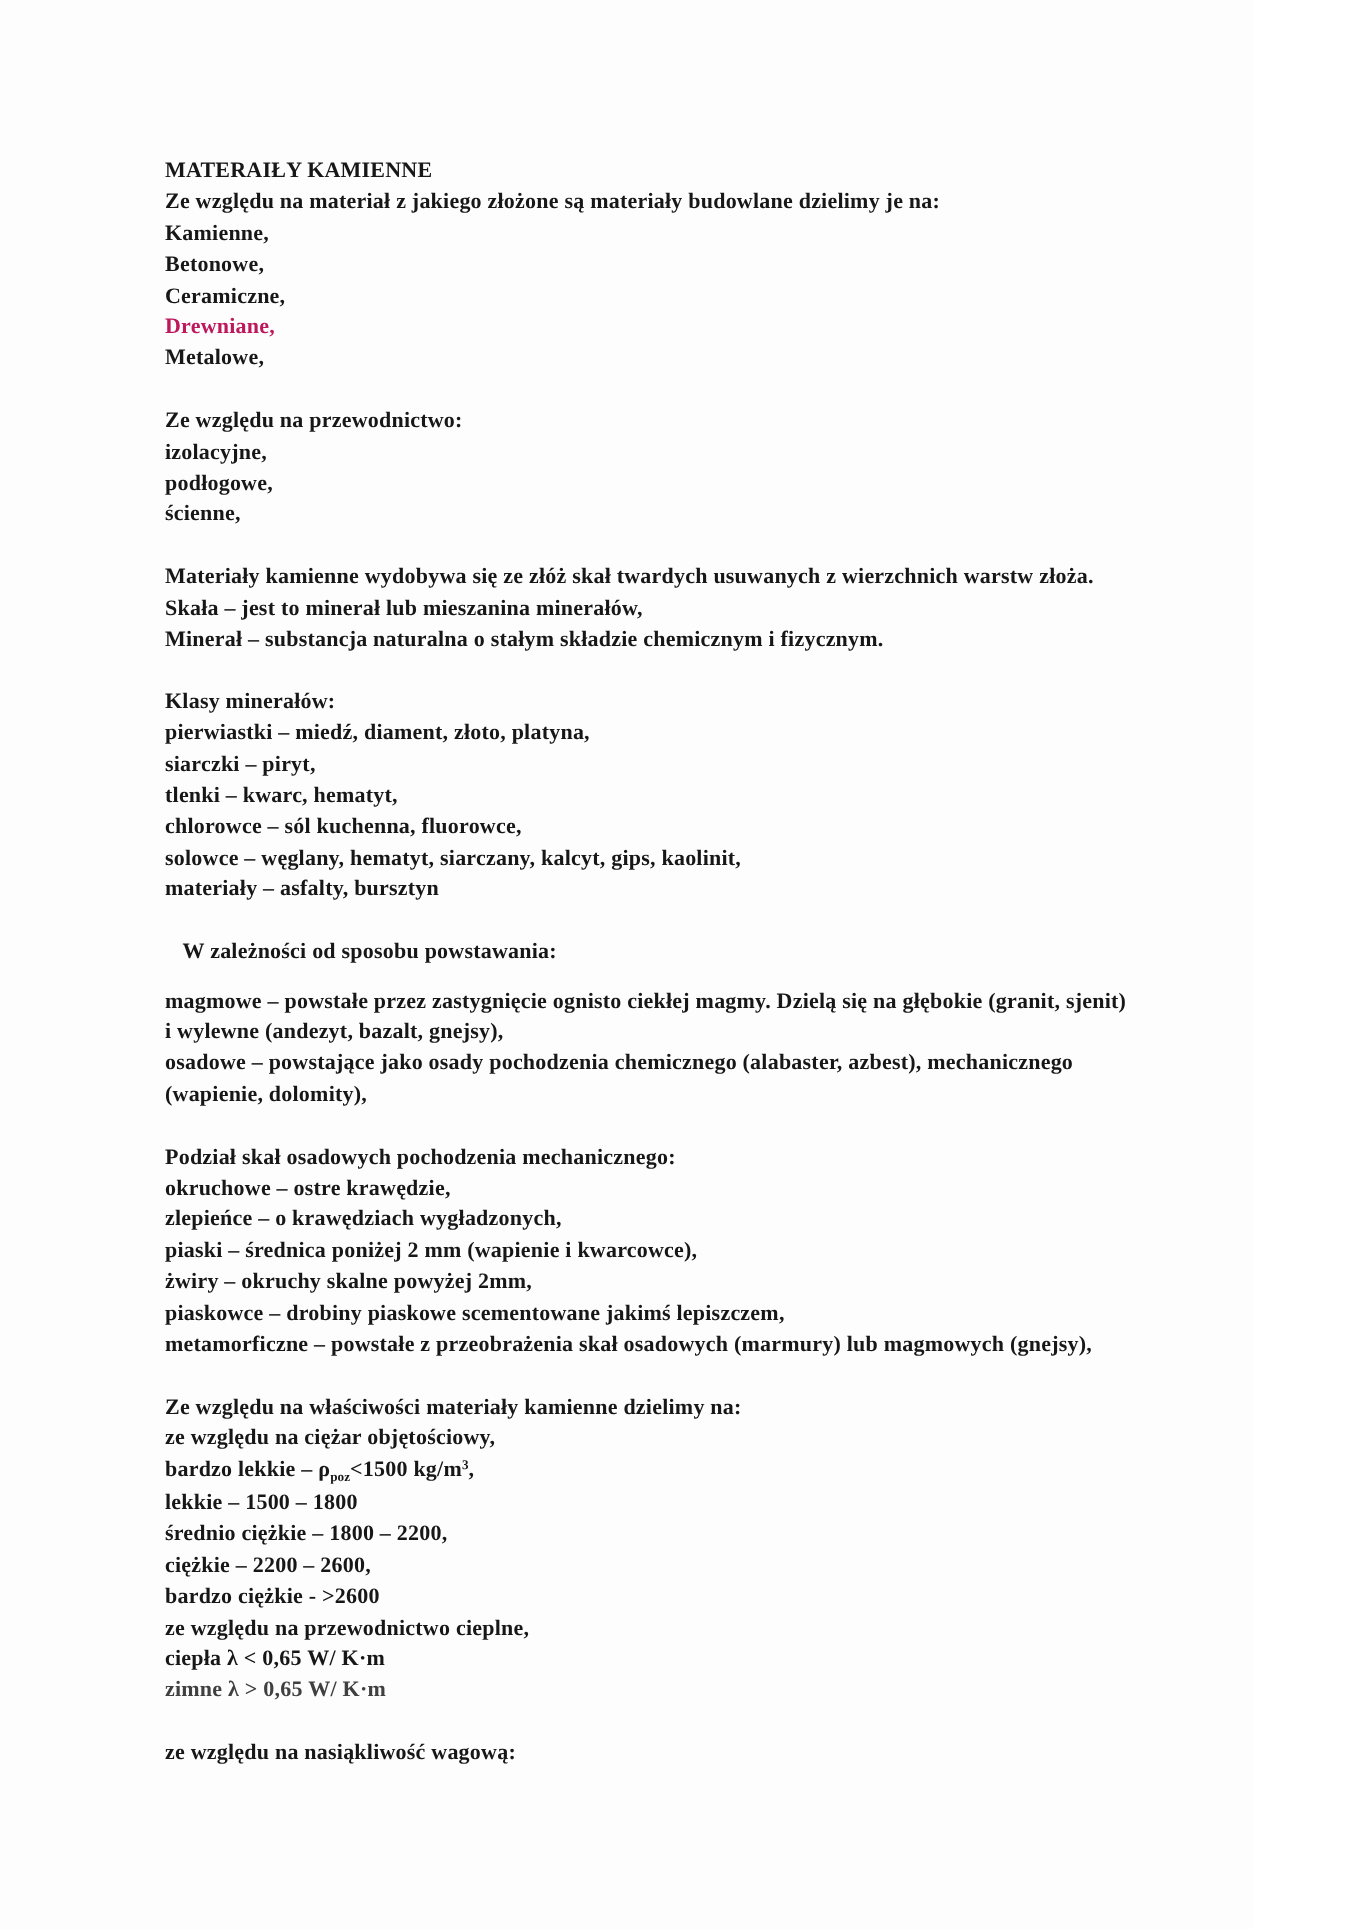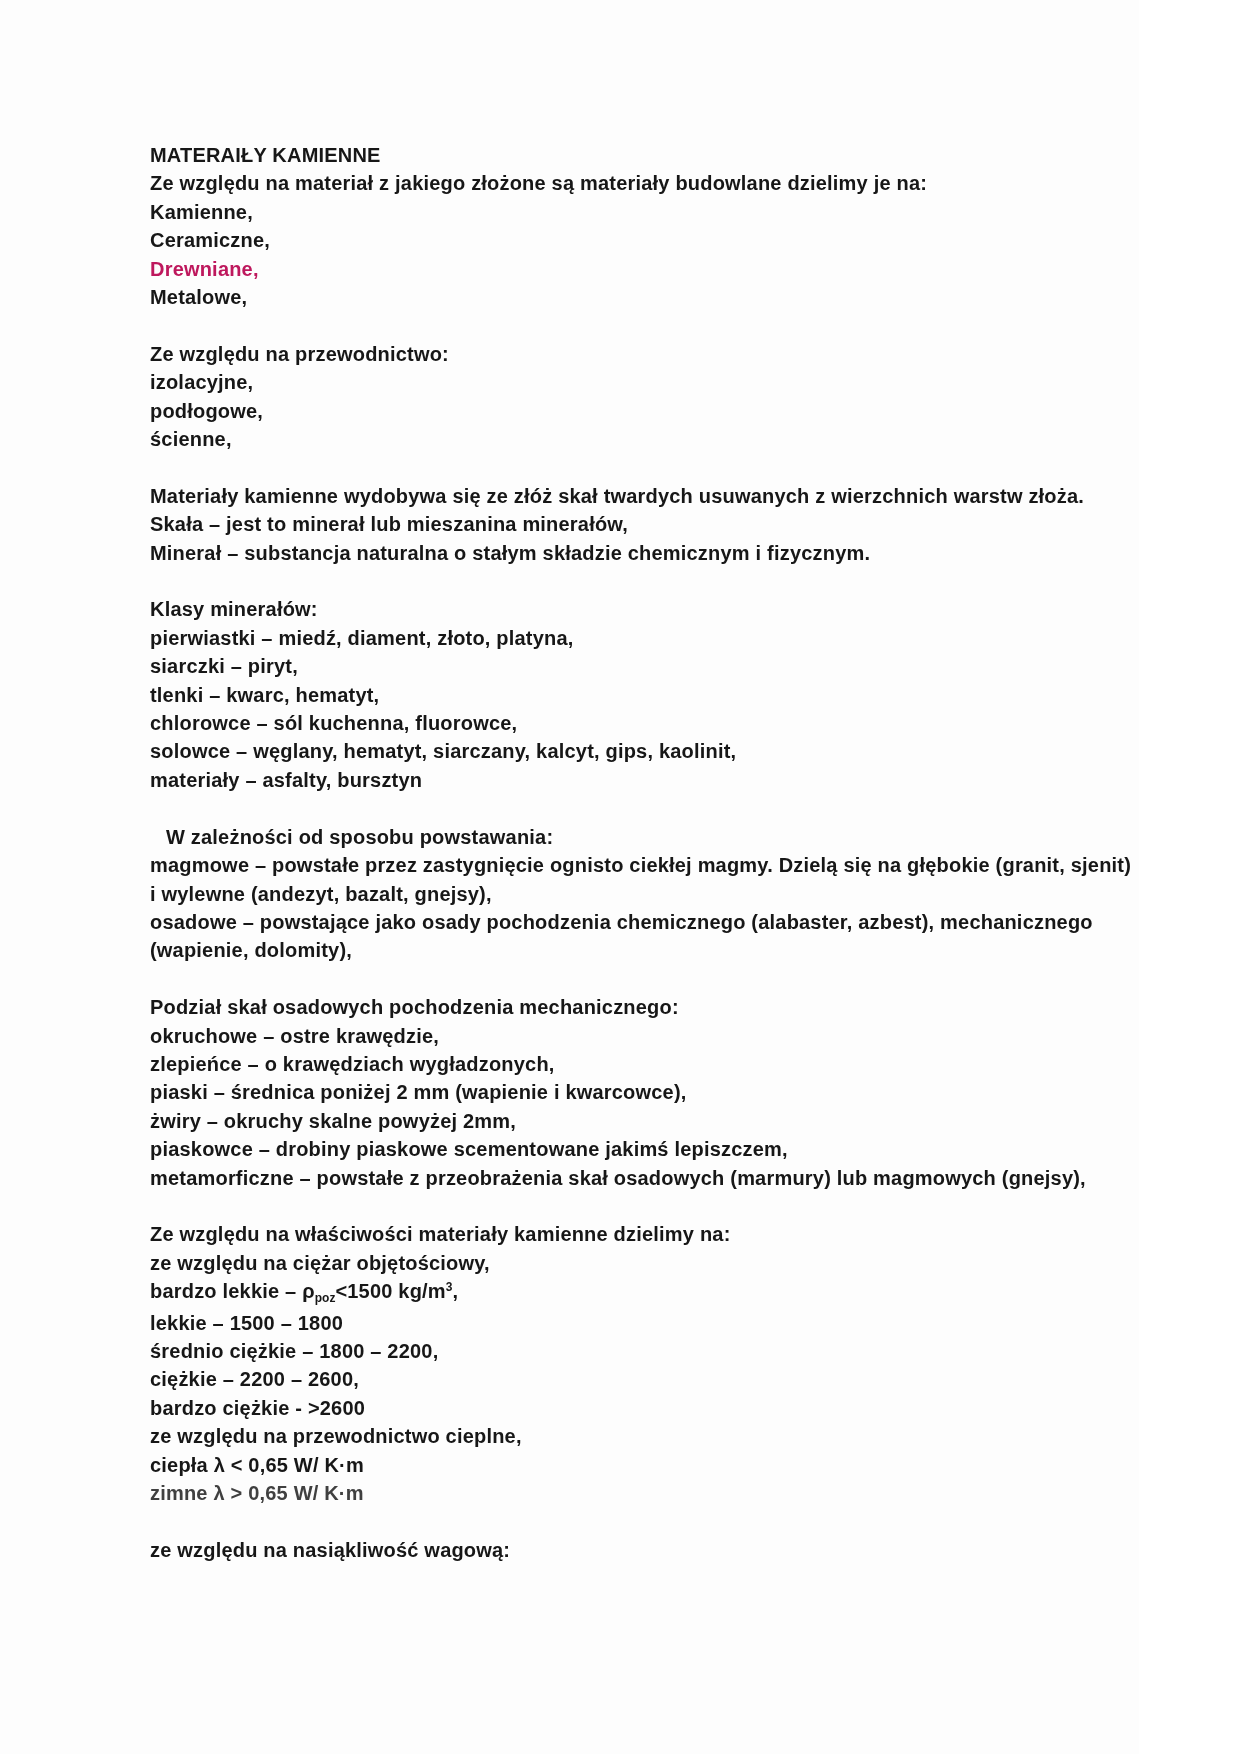--- a/index.html
+++ b/index.html
@@ -3,21 +3,21 @@
 <meta charset="utf-8">
 <style>
   * { margin: 0; padding: 0; box-sizing: border-box; }
   html, body { background: #ffffff; }
   .page {
     position: relative;
     width: 1139px;
     height: 1754px;
     background: #fdfdfd;
     overflow: hidden;
-    font-family: Liberation Sans, sans-serif;
+    font-family: Liberation Serif, serif;
   }
   .content {
     position: absolute;
     left: 150px;
     top: 141px;
   }
   .block { margin-bottom: 28.4px; }
   .line {
     font-size: 20px;
     line-height: 28.4px;
@@ -41,20 +41,21 @@
 </style>
 </head>
 <body>
 
 <div class="page" style="background: rgb(253, 253, 253);">
   <div class="content">
       <div class="block">
         <div class="line" style="color: rgb(23, 23, 23);">MATERAIŁY KAMIENNE</div>
         <div class="line" style="color: rgb(23, 23, 23);">Ze względu na materiał z jakiego złożone są materiały budowlane dzielimy je na:</div>
         <div class="line" style="color: rgb(23, 23, 23);">Kamienne,</div>
+        <div class="line" style="color: rgb(23, 23, 23);">Betonowe,</div>
         <div class="line" style="color: rgb(23, 23, 23);">Ceramiczne,</div>
         <div class="line" style="color: #be185d;">Drewniane,</div>
         <div class="line" style="color: rgb(23, 23, 23);">Metalowe,</div>
       </div>
       <div class="block">
         <div class="line" style="color: rgb(23, 23, 23);">Ze względu na przewodnictwo:</div>
         <div class="line" style="color: rgb(23, 23, 23);">izolacyjne,</div>
         <div class="line" style="color: rgb(23, 23, 23);">podłogowe,</div>
         <div class="line" style="color: rgb(23, 23, 23);">ścienne,</div>
       </div>
@@ -67,21 +68,21 @@
         <div class="line" style="color: rgb(23, 23, 23);">Klasy minerałów:</div>
         <div class="line" style="color: rgb(23, 23, 23);">pierwiastki – miedź, diament, złoto, platyna,</div>
         <div class="line" style="color: rgb(23, 23, 23);">siarczki – piryt,</div>
         <div class="line" style="color: rgb(23, 23, 23);">tlenki – kwarc, hematyt,</div>
         <div class="line" style="color: rgb(23, 23, 23);">chlorowce – sól kuchenna, fluorowce,</div>
         <div class="line" style="color: rgb(23, 23, 23);">solowce – węglany, hematyt, siarczany, kalcyt, gips, kaolinit,</div>
         <div class="line" style="color: rgb(23, 23, 23);">materiały – asfalty, bursztyn</div>
       </div>
       <div class="block">
         <div class="line" style="color: rgb(23, 23, 23); margin-left: 16px;">W zależności od sposobu powstawania:</div>
-        <div class="line" style="color: rgb(23, 23, 23);">magmowe – powstałe przez zastygnięcie ognisto ciekłej magmy. Dzielą się na głębokie (granit, sjenit)</div>
+        <div class="line" style="color: rgb(23, 23, 23); margin-top: 16px;">magmowe – powstałe przez zastygnięcie ognisto ciekłej magmy. Dzielą się na głębokie (granit, sjenit)</div>
         <div class="line" style="color: rgb(23, 23, 23);">i wylewne (andezyt, bazalt, gnejsy),</div>
         <div class="line" style="color: rgb(23, 23, 23);">osadowe – powstające jako osady pochodzenia chemicznego (alabaster, azbest), mechanicznego</div>
         <div class="line" style="color: rgb(23, 23, 23);">(wapienie, dolomity),</div>
       </div>
       <div class="block">
         <div class="line" style="color: rgb(23, 23, 23);">Podział skał osadowych pochodzenia mechanicznego:</div>
         <div class="line" style="color: rgb(23, 23, 23);">okruchowe – ostre krawędzie,</div>
         <div class="line" style="color: rgb(23, 23, 23);">zlepieńce – o krawędziach wygładzonych,</div>
         <div class="line" style="color: rgb(23, 23, 23);">piaski – średnica poniżej 2 mm (wapienie i kwarcowce),</div>
         <div class="line" style="color: rgb(23, 23, 23);">żwiry – okruchy skalne powyżej 2mm,</div>

